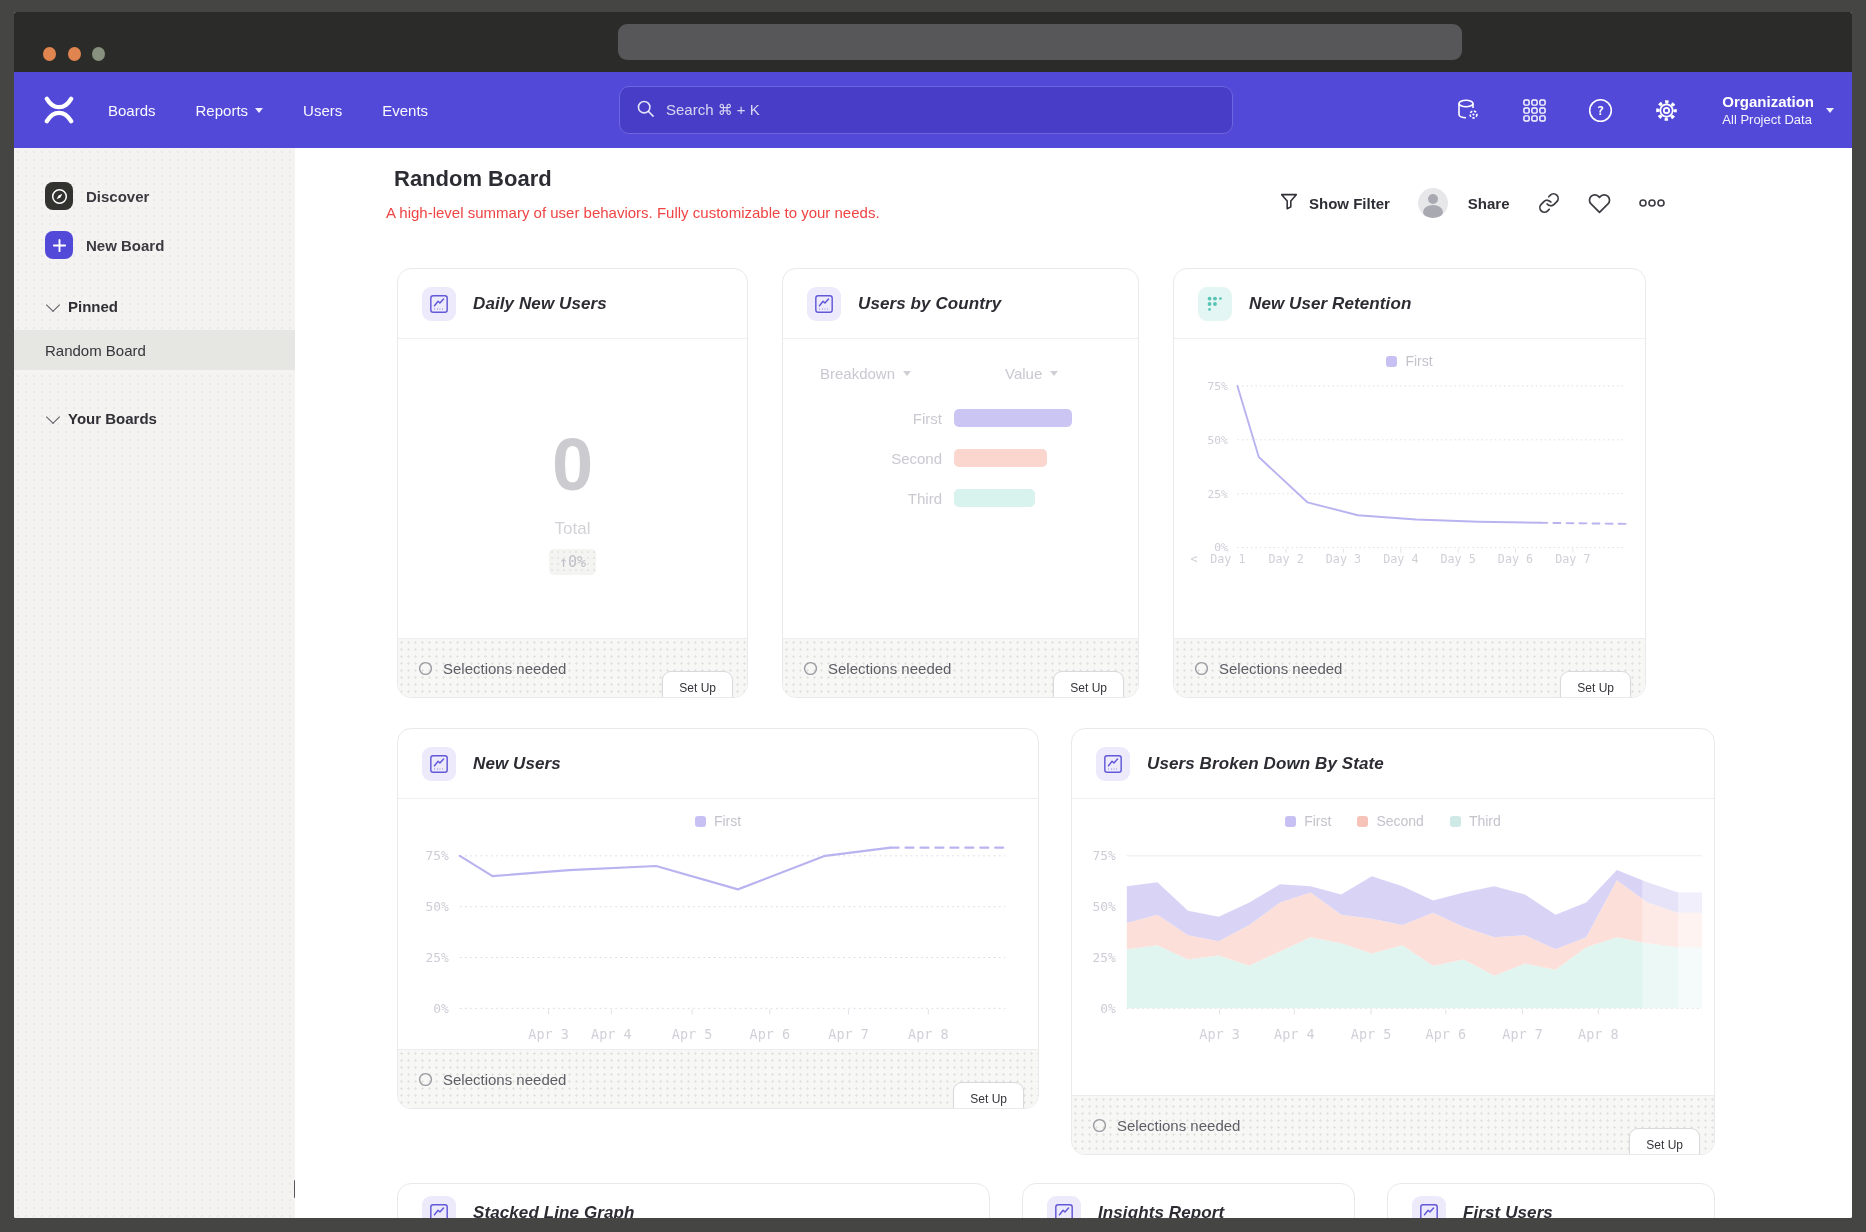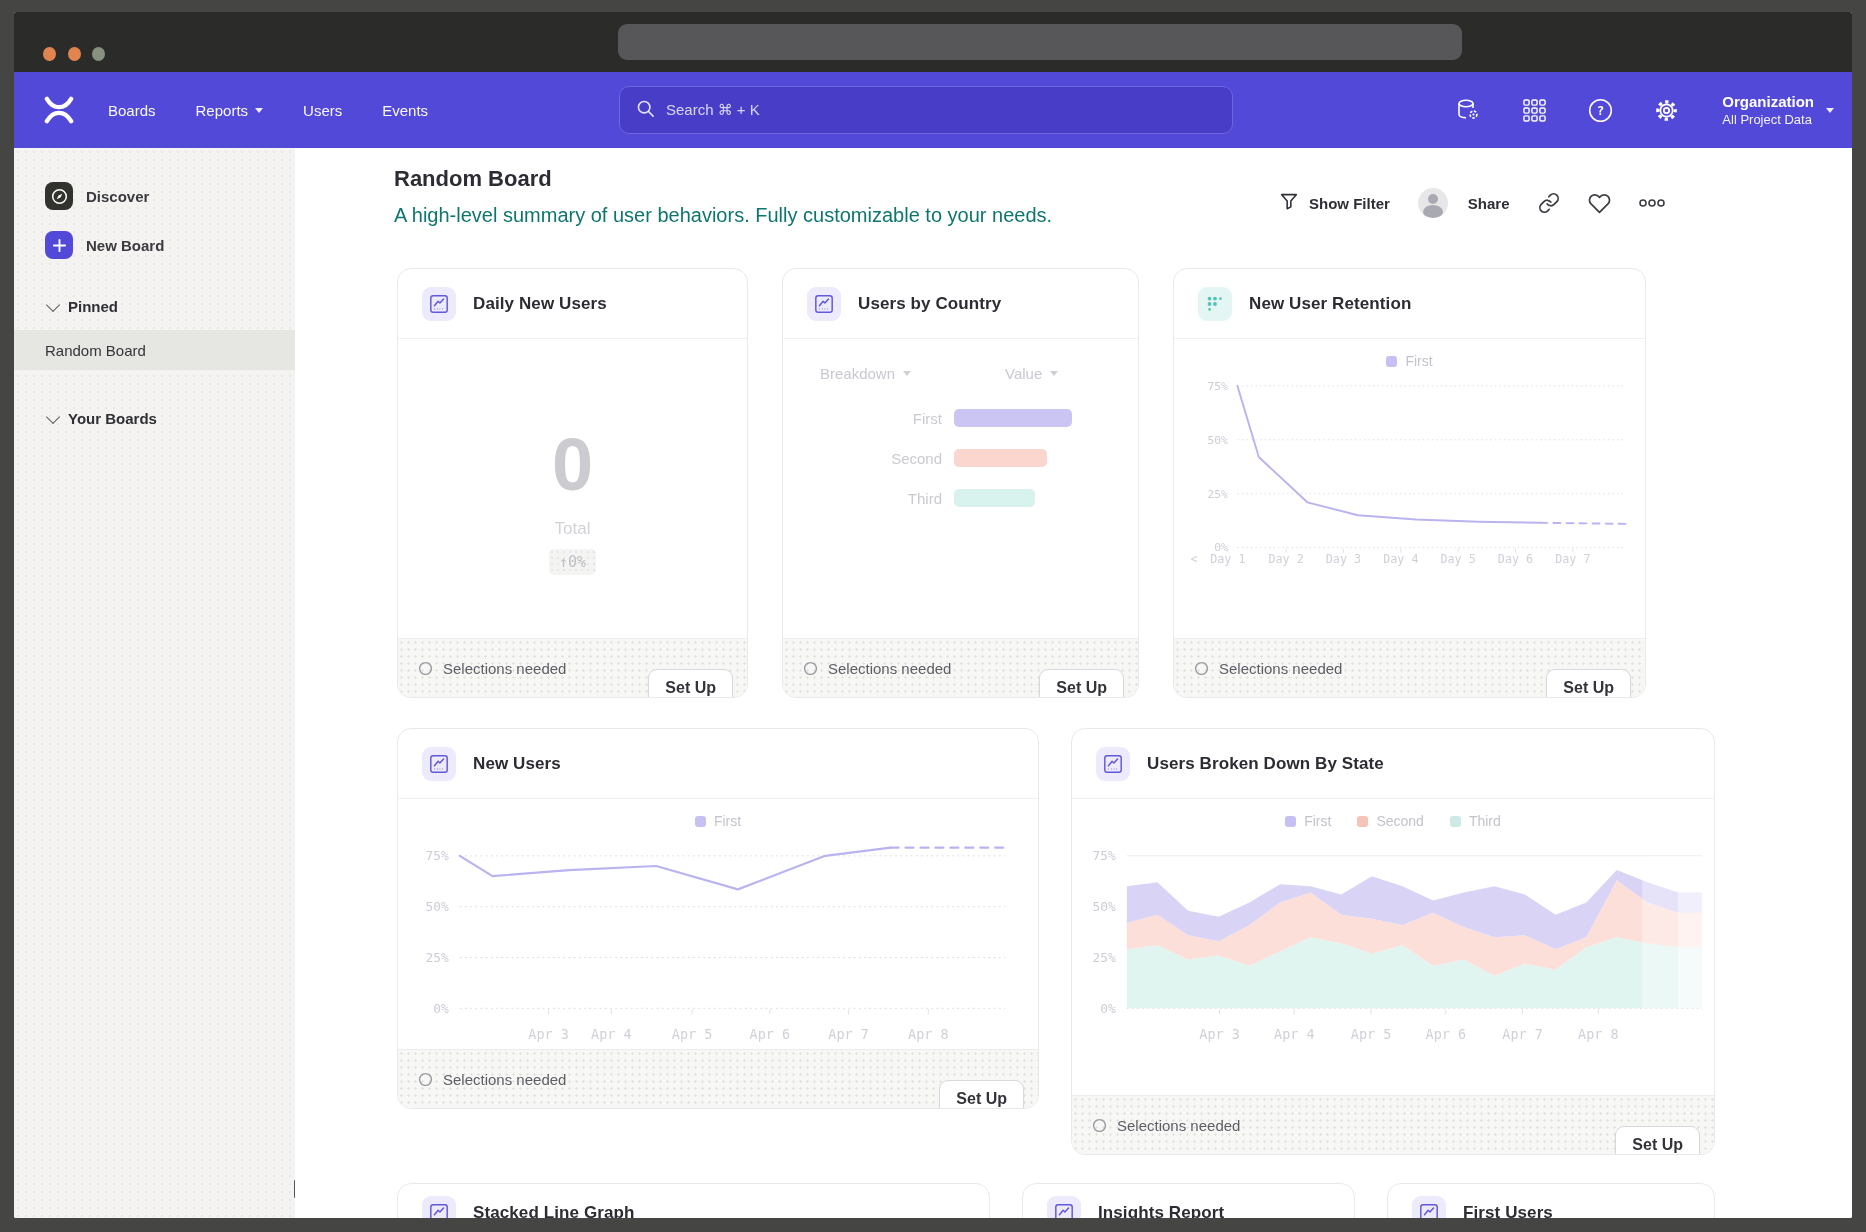--- a/index.html
+++ b/index.html
@@ -30,39 +30,39 @@
   .sq-ic{width:28px;height:28px;border-radius:8px;display:flex;align-items:center;justify-content:center;}
   .sec-head{position:absolute;left:34px;display:flex;align-items:center;gap:10px;cursor:pointer;}
   .sec-label{font-size:15px;font-weight:600;color:#2f2f35;}
   .chev{width:9px;height:9px;border-right:1.8px solid #5d5d64;border-bottom:1.8px solid #5d5d64;transform:rotate(45deg);margin-top:-4px;}
   .pin-pill{position:absolute;left:0;top:182px;width:306px;height:40px;background:#e6e6e2;border-radius:0 20px 20px 0;display:flex;align-items:center;padding-left:31px;box-sizing:border-box;cursor:pointer;}
   .pin-label{font-size:15px;font-weight:500;color:#35353b;}
   .collapse{position:absolute;left:276px;top:1028px;width:28px;height:28px;cursor:pointer;}
   
   .main{flex:1;position:relative;background:#fff;overflow:hidden;}
   .page-title{position:absolute;left:99px;top:18px;font-size:22px;font-weight:700;color:#2c2c33;}
-  .page-sub{position:absolute;left:99px;top:56px;font-size:20px;color:#0f766e;}
+  .page-sub{position:absolute;left:91px;top:56px;font-size:15px;color:#ef4444;}
   .controls{position:absolute;left:984px;top:40px;display:flex;align-items:center;gap:0;}
   .ctrl{display:flex;align-items:center;gap:10px;cursor:pointer;}
   .ctrl-label{font-size:15px;font-weight:600;color:#2e2e36;}
   .avatar{width:30px;height:30px;border-radius:50%;background:#e7e7ea;overflow:hidden;position:relative;margin-left:28px;margin-right:20px;cursor:pointer;}
   .av-head{position:absolute;left:10px;top:6px;width:10px;height:10px;border-radius:50%;background:#a9a9b2;}
   .av-body{position:absolute;left:5px;top:17px;width:20px;height:14px;border-radius:50%;background:#a9a9b2;}
   .ico-btn{margin-left:28px;cursor:pointer;display:flex;align-items:center;}
   
   .card{position:absolute;background:#fff;border:1px solid #e9e9ec;border-radius:14px;box-sizing:border-box;overflow:hidden;}
-  .card-head{height:69px;border-bottom:1px solid #f0f0f2;display:flex;align-items:center;padding:0 24px;gap:17px;}
+  .card-head{height:69px;border-bottom:1px solid #f0f0f2;display:flex;align-items:center;padding:0 24px;gap:17px;font-style:italic;}
   .card-head.noline{border-bottom:none;}
   .card-ic{width:34px;height:34px;border-radius:9px;background:#eceafb;display:flex;align-items:center;justify-content:center;flex:none;}
   .card-ic.teal{background:#e4f6f3;}
   .card-title{font-size:17px;font-weight:700;color:#2c2c33;letter-spacing:.1px;}
   .card-body{position:absolute;top:70px;bottom:58px;left:0;right:0;}
   .card-foot{position:absolute;bottom:0;left:0;right:0;height:58px;border-top:1px solid #ededef;background-color:#f7f7f5;background-image:radial-gradient(#e3e3df 1px,transparent 1.2px);background-size:7px 7px;display:flex;align-items:center;justify-content:space-between;padding:0 14px 0 20px;}
   .foot-status{display:flex;align-items:center;gap:10px;font-size:15px;color:#5d5d66;}
-  .setup-btn{background:#fff;border:1px solid #d8d8dd;border-radius:9px;padding:9px 16px;font-size:16px;font-weight:700;color:#33333a;box-shadow:0 1px 2px rgba(0,0,0,.05);cursor:pointer;font-family:inherit;margin-top:40px;}
+  .setup-btn{background:#fff;border:1px solid #d8d8dd;border-radius:9px;padding:9px 16px;font-size:12px;font-weight:400;color:#33333a;box-shadow:0 1px 2px rgba(0,0,0,.05);cursor:pointer;font-family:inherit;margin-top:40px;}
   
   .metric{position:absolute;top:88px;left:0;right:0;text-align:center;}
   .metric-val{font-size:74px;font-weight:600;color:#cbcbd0;line-height:76px;}
   .metric-lab{font-size:17px;color:#d2d2d7;margin-top:16px;}
   .metric-delta{display:inline-block;margin-top:10px;padding:4px 10px;border-radius:5px;font-family:"DejaVu Sans Mono",monospace;font-size:15px;color:#c0c0c7;background-color:#f4f4f2;background-image:radial-gradient(#e6e6e2 1px,transparent 1.2px);background-size:6px 6px;}
   
   .bk-row{position:absolute;top:26px;left:0;right:0;font-size:15px;color:#c8c8d0;}
   .bk-item{position:absolute;display:flex;align-items:center;gap:8px;cursor:pointer;}
   .caret-g{width:0;height:0;border-left:4.5px solid transparent;border-right:4.5px solid transparent;border-top:5px solid #cfcfd6;}
   .cty-rows{position:absolute;top:70px;left:0;right:0;}

